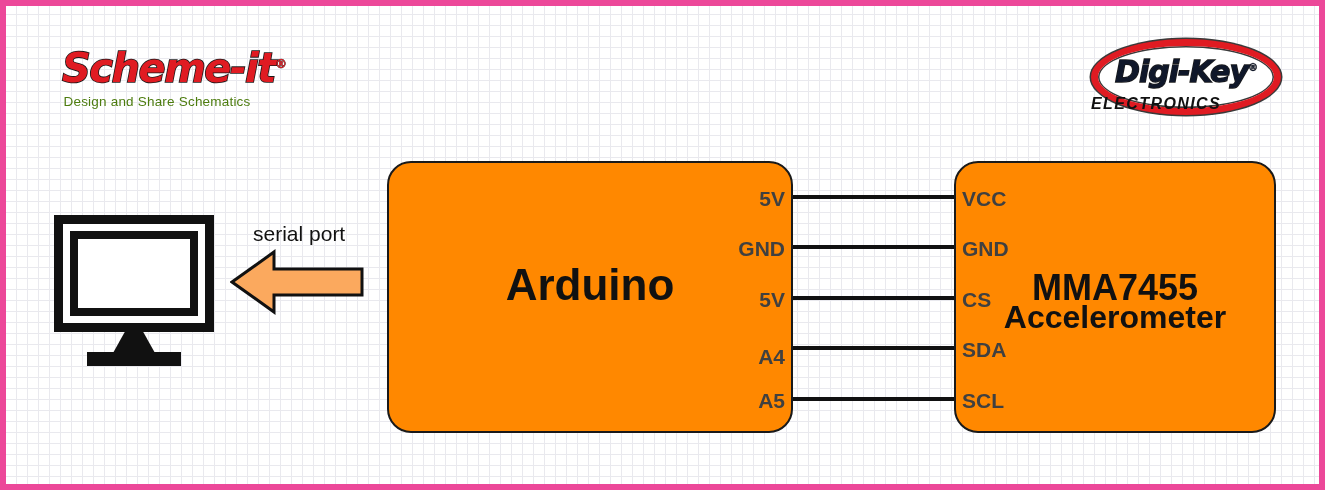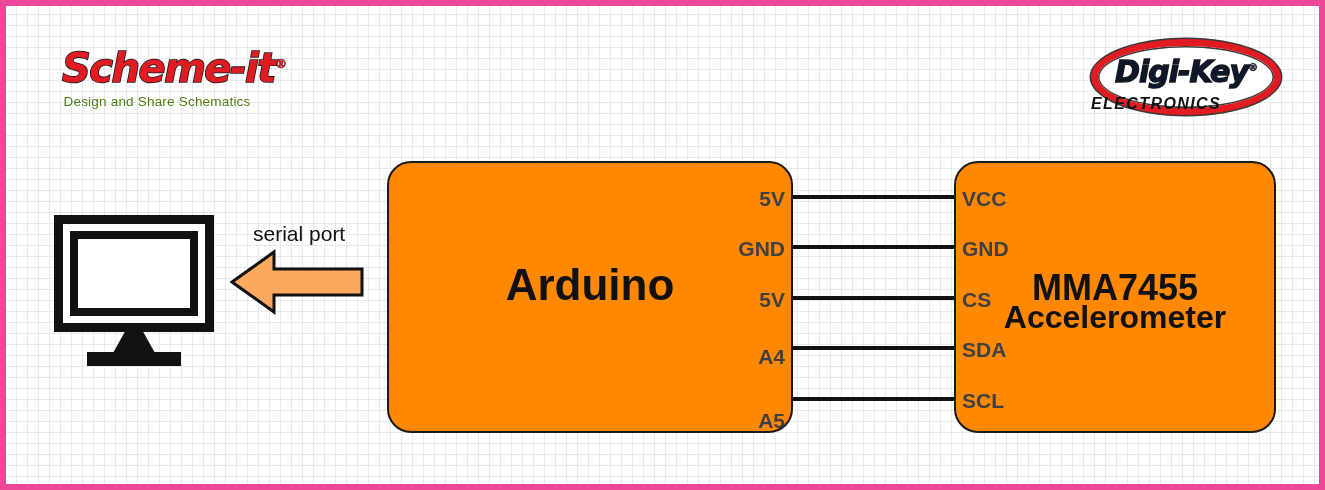--- a/index.html
+++ b/index.html
@@ -278,21 +278,21 @@
   <div class="wire" style="top:292px;"></div>
   <div class="wire" style="top:342px;"></div>
   <div class="wire" style="top:393px;"></div>
 
   <div class="block" id="arduino-block">
     <div class="block-title" id="arduino-name">Arduino</div>
     <div class="pin-label left-block" style="top:36px;">5V</div>
     <div class="pin-label left-block" style="top:86px;">GND</div>
     <div class="pin-label left-block" style="top:137px;">5V</div>
     <div class="pin-label left-block" style="top:170px;margin-top:24px;">A4</div>
-    <div class="pin-label left-block" style="top:238px;margin-top:20px;">A5</div>
+    <div class="pin-label left-block" style="top:238px;">A5</div>
   </div>
 
   <div class="block" id="accel-block">
     <div class="block-title" id="accel-name">MMA7455</div>
     <div class="block-title" id="accel-type">Accelerometer</div>
     <div class="pin-label right-block" style="top:36px;">VCC</div>
     <div class="pin-label right-block" style="top:86px;">GND</div>
     <div class="pin-label right-block" style="top:137px;">CS</div>
     <div class="pin-label right-block" style="top:187px;">SDA</div>
     <div class="pin-label right-block" style="top:238px;">SCL</div>

